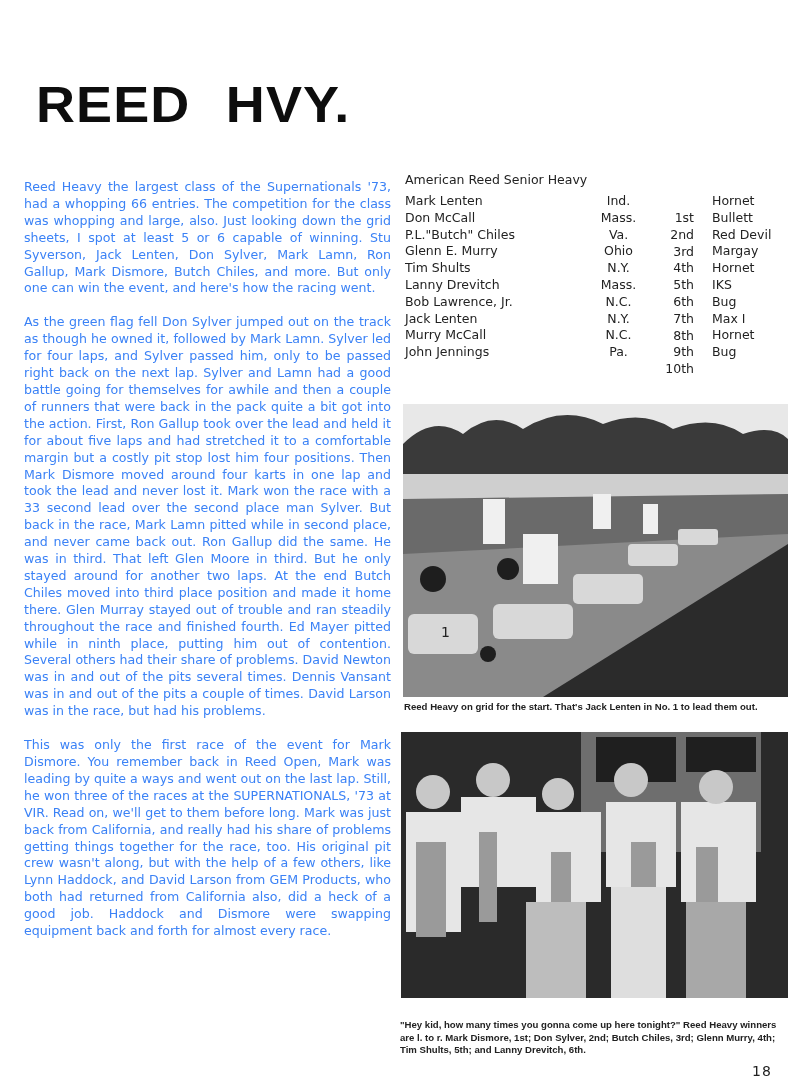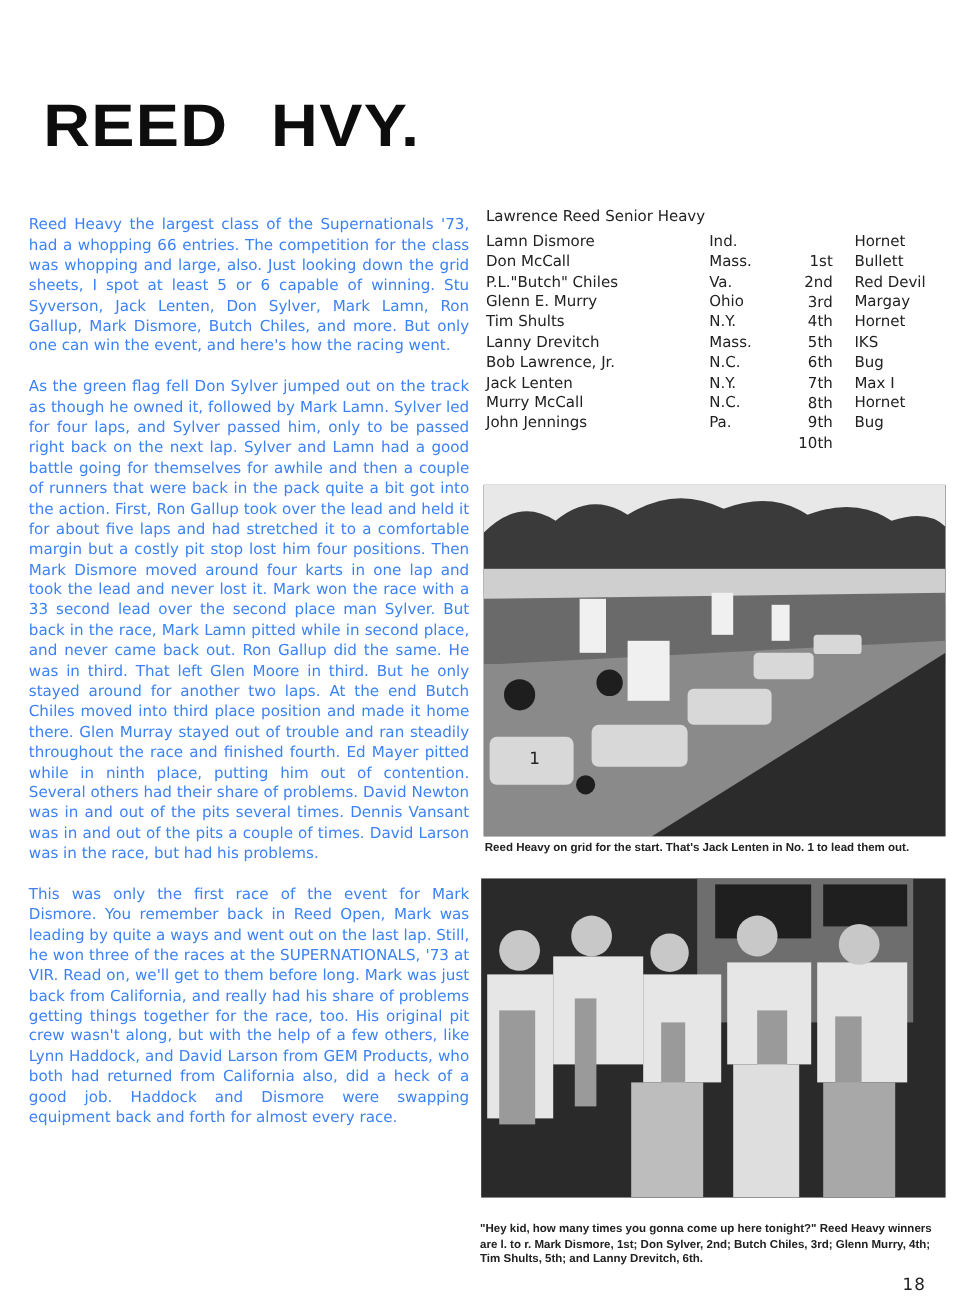--- a/index.html
+++ b/index.html
@@ -20,21 +20,21 @@
     font-size: 12.6px; line-height: 16.9px; text-align: justify; margin: 0 0 17px 0;
     color: #3b82f6;
   }
   .results {
     position: absolute; left: 405px; top: 172px; width: 380px;
     font-size: 12.5px; color: #222;
   }
   .results-title { margin: 0 0 6px 0; font-size: 12.5px; }
   .res-row { display: flex; height: 16.8px; line-height: 16.8px; }
   .res-name { width: 186px; }
-  .res-state { width: 55px; }
+  .res-state { width: 55px; text-align: center; }
   .res-place { width: 48px; text-align: right; padding-right: 18px; margin-top: 17px; }
   .res-kart { flex: 1; }
   .photo { position: absolute; background: #555; overflow: hidden; }
   .photo1 { left: 403px; top: 404px; width: 385px; height: 293px; }
   .photo2 { left: 401px; top: 732px; width: 387px; height: 266px; }
   .photo svg { width: 100%; height: 100%; display: block; }
   .caption {
     position: absolute; font-family: "Liberation Sans", sans-serif;
     font-weight: bold; font-size: 9.6px; line-height: 12.5px; color: #222;
   }
@@ -50,24 +50,24 @@
 
 <h1 class="title">REED HVY.</h1>
 
 <div class="col-left">
   <p class="para">Reed Heavy the largest class of the Supernationals '73, had a whopping 66 entries. The competition for the class was whopping and large, also. Just looking down the grid sheets, I spot at least 5 or 6 capable of winning. Stu Syverson, Jack Lenten, Don Sylver, Mark Lamn, Ron Gallup, Mark Dismore, Butch Chiles, and more. But only one can win the event, and here's how the racing went.</p>
   <p class="para">As the green flag fell Don Sylver jumped out on the track as though he owned it, followed by Mark Lamn. Sylver led for four laps, and Sylver passed him, only to be passed right back on the next lap. Sylver and Lamn had a good battle going for themselves for awhile and then a couple of runners that were back in the pack quite a bit got into the action. First, Ron Gallup took over the lead and held it for about five laps and had stretched it to a comfortable margin but a costly pit stop lost him four positions. Then Mark Dismore moved around four karts in one lap and took the lead and never lost it. Mark won the race with a 33 second lead over the second place man Sylver. But back in the race, Mark Lamn pitted while in second place, and never came back out. Ron Gallup did the same. He was in third. That left Glen Moore in third. But he only stayed around for another two laps. At the end Butch Chiles moved into third place position and made it home there. Glen Murray stayed out of trouble and ran steadily throughout the race and finished fourth. Ed Mayer pitted while in ninth place, putting him out of contention. Several others had their share of problems. David Newton was in and out of the pits several times. Dennis Vansant was in and out of the pits a couple of times. David Larson was in the race, but had his problems.</p>
   <p class="para">This was only the first race of the event for Mark Dismore. You remember back in Reed Open, Mark was leading by quite a ways and went out on the last lap. Still, he won three of the races at the SUPERNATIONALS, '73 at VIR. Read on, we'll get to them before long. Mark was just back from California, and really had his share of problems getting things together for the race, too. His original pit crew wasn't along, but with the help of a few others, like Lynn Haddock, and David Larson from GEM Products, who both had returned from California also, did a heck of a good job. Haddock and Dismore were swapping equipment back and forth for almost every race.</p>
 </div>
 
 <div class="results">
-  <div class="results-title">Lawrence Reed Senior Heavy</div>
+  <div class="results-title">American Reed Senior Heavy</div>
   <div id="results-rows">
       <div class="res-row">
-        <span class="res-name">Lamn Dismore</span>
+        <span class="res-name">Mark Lenten</span>
         <span class="res-state">Ind.</span>
         <span class="res-place">1st</span>
         <span class="res-kart">Hornet</span>
       </div>
       <div class="res-row">
         <span class="res-name">Don McCall</span>
         <span class="res-state">Mass.</span>
         <span class="res-place">2nd</span>
         <span class="res-kart">Bullett</span>
       </div>

